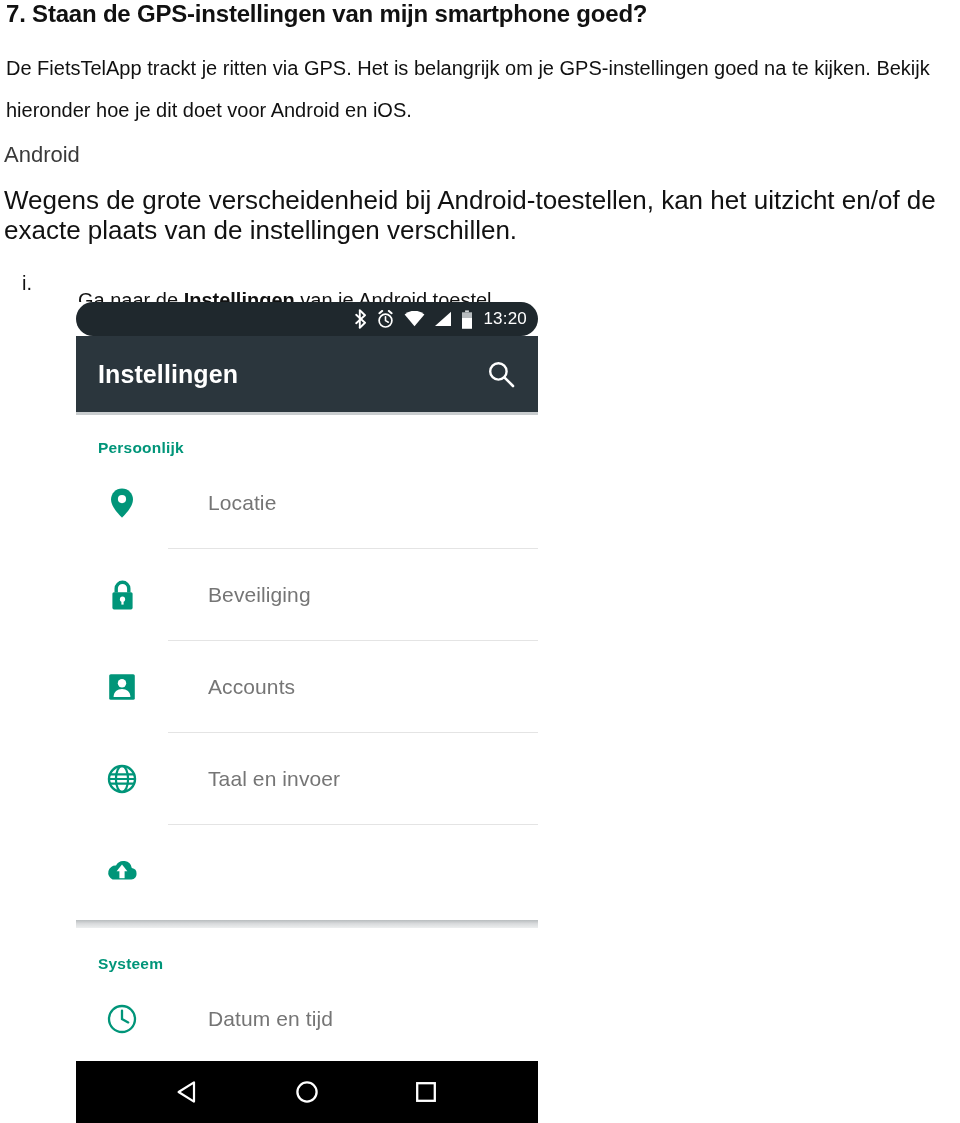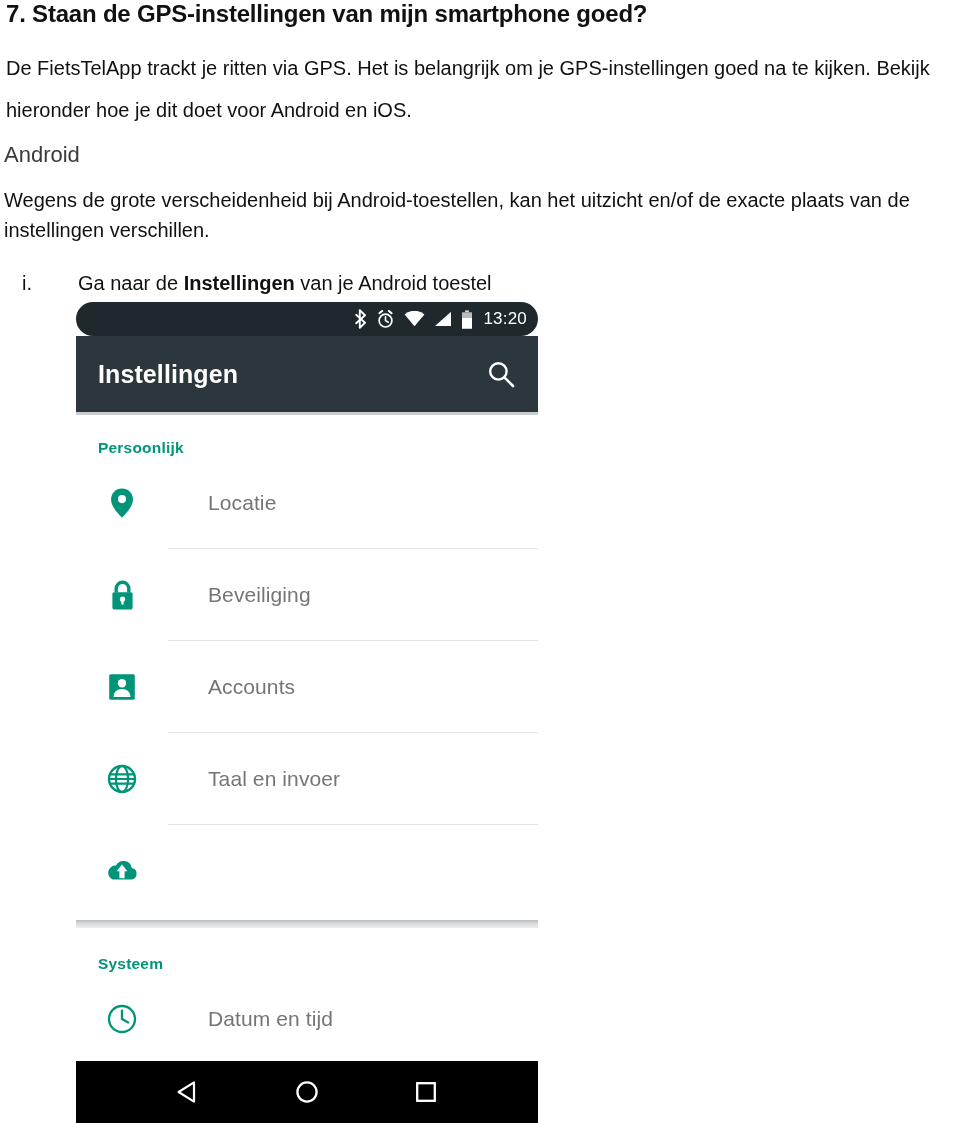--- a/index.html
+++ b/index.html
@@ -48,42 +48,42 @@
     top: 142px;
     font-size: 22px;
     color: #3a3a3a;
     font-weight: normal;
   }
   .para2 {
     position: absolute;
     left: 4px;
     top: 185px;
     width: 954px;
-    font-size: 20px;
+    font-size: 26px;
     line-height: 30px;
     color: #111111;
   }
   .step {
     position: absolute;
     left: 0px;
     top: 272px;
     width: 700px;
     font-size: 20px;
     color: #111111;
   }
   .step-marker {
     position: absolute;
     left: 22px;
     top: 0;
     font-size: 20px;
   }
   .step-text {
     position: absolute;
     left: 78px;
-    top: 0;
+    top: 17px;
     font-size: 20px;
     white-space: nowrap;
     text-align: right;
   }
   .step-text b { font-weight: bold; }
 
   
   .phone {
     position: absolute;
     left: 76px;

